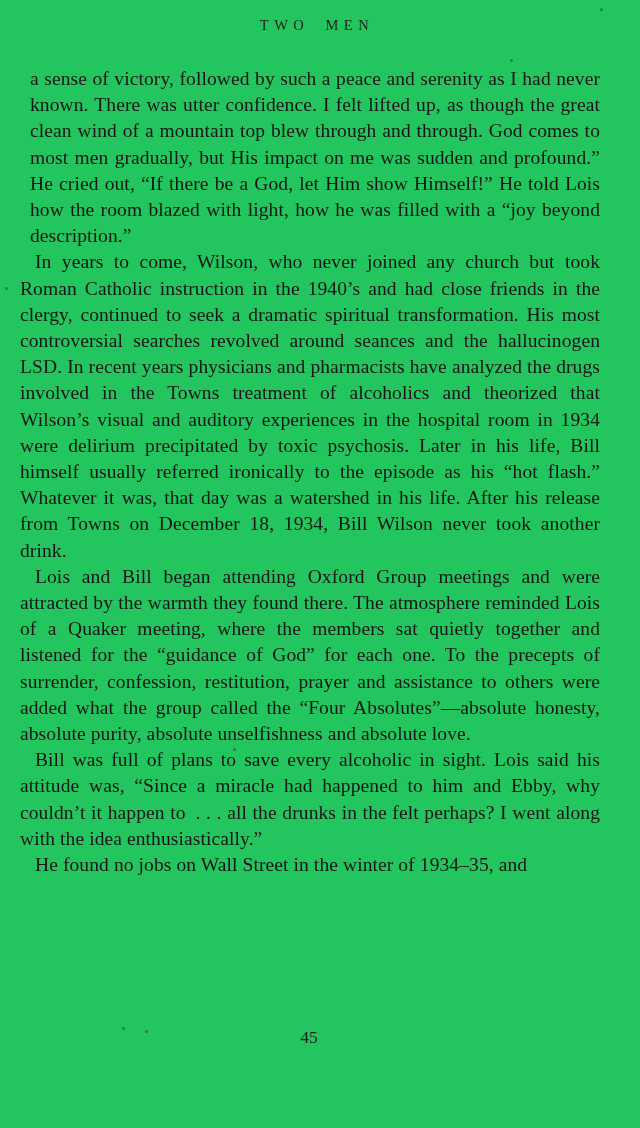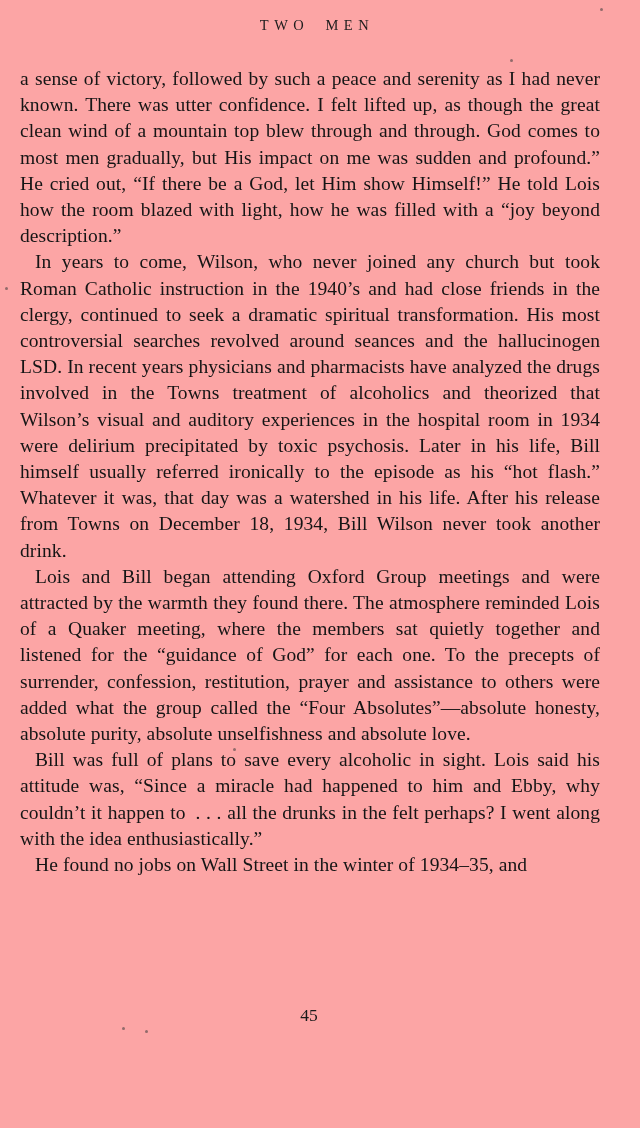--- a/index.html
+++ b/index.html
@@ -4,21 +4,21 @@
 <style>
   html, body {
     margin: 0;
     padding: 0;
     background: #ffffff;
   }
   .page {
     position: relative;
     width: 640px;
     height: 1128px;
-    background: #fca5a5;
+    background: #22c55e;
     color: #151515;
     font-family: "Liberation Serif", serif;
     overflow: hidden;
   }
   .running-head {
     position: absolute;
     top: 17px;
     left: 0;
     width: 634px;
     text-align: center;
@@ -37,24 +37,25 @@
     text-align: justify;
     letter-spacing: 0.1px;
   }
   .text-block p {
     margin: 0;
     padding: 0;
     text-indent: 15px;
   }
   .text-block p.no-indent {
     text-indent: 0;
+    margin-left: 10px;
   }
   .page-number {
     position: absolute;
-    top: 1005px;
+    top: 1027px;
     left: 0;
     width: 618px;
     text-align: center;
     font-size: 17.5px;
     color: #1a1a1a;
   }
   .speck {
     position: absolute;
     background: #3a3a3a;
     border-radius: 50%;

